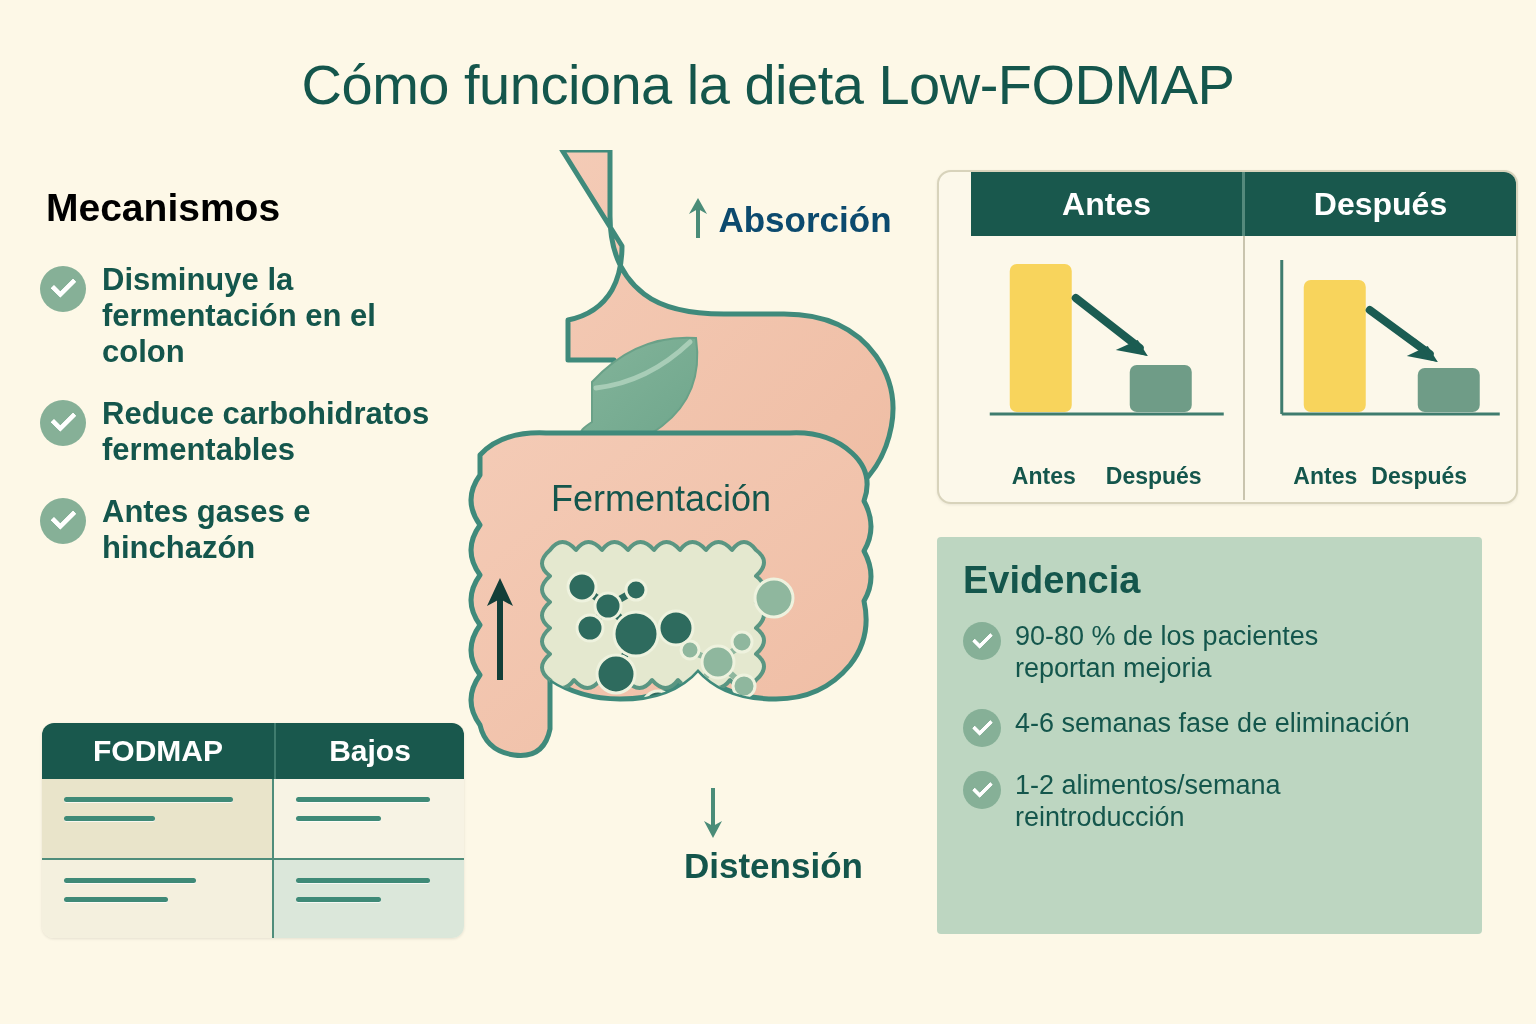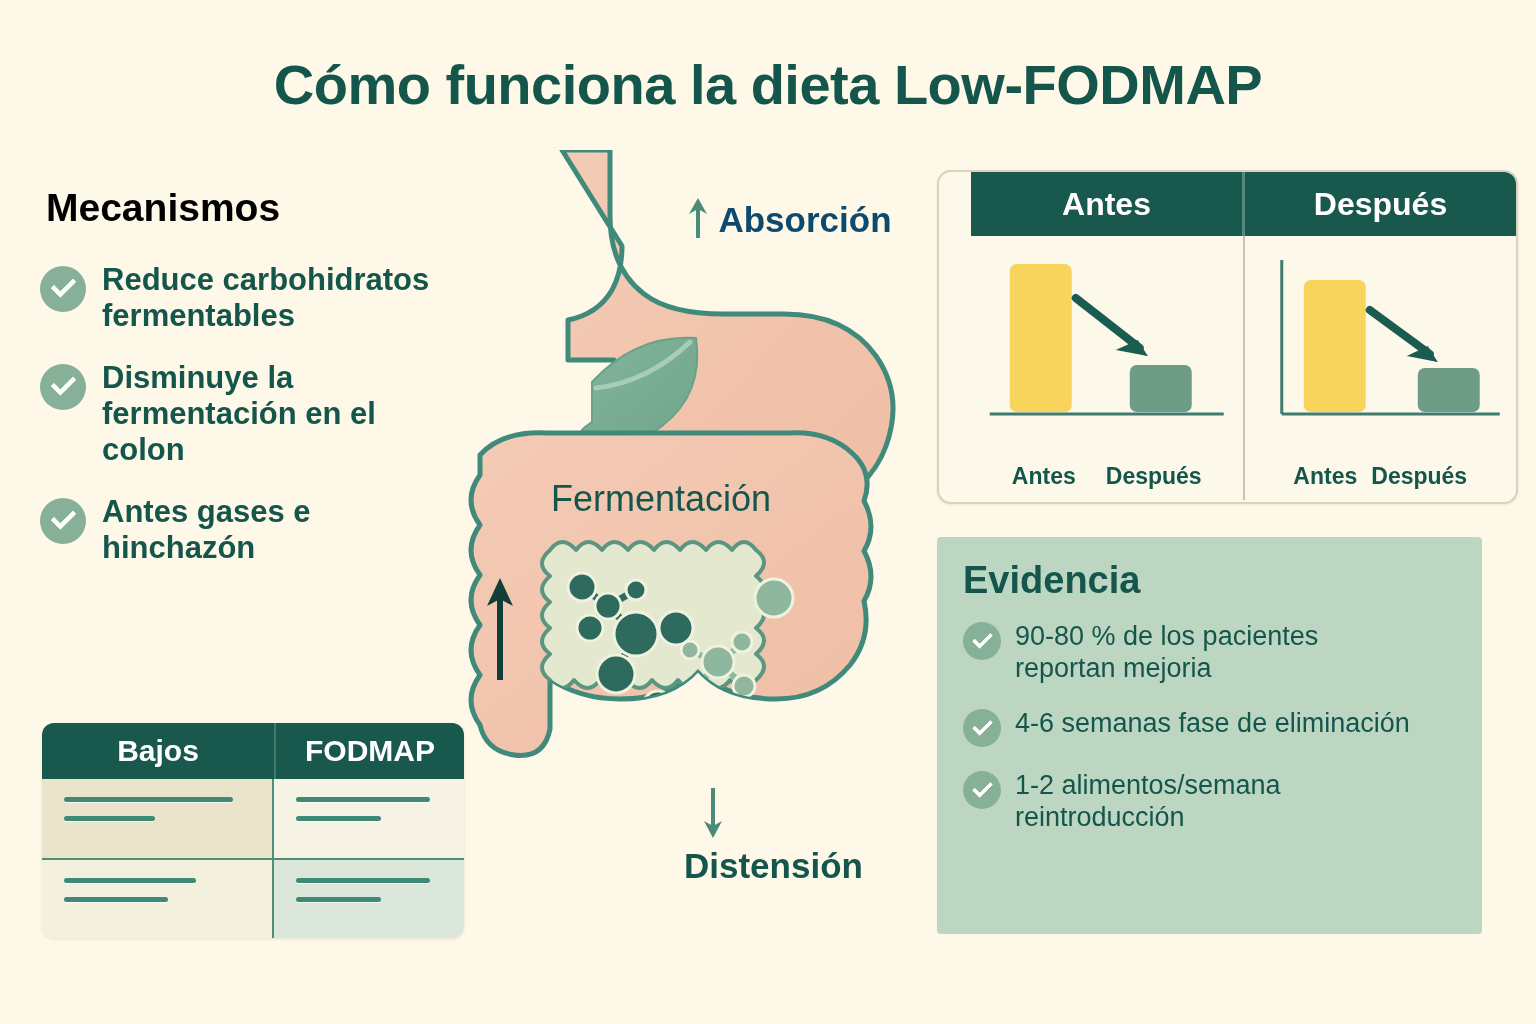--- a/index.html
+++ b/index.html
@@ -22,21 +22,21 @@
   }
 
   
   .title {
     position: absolute;
     left: 0;
     top: 52px;
     width: 1536px;
     text-align: center;
     font-size: 56px;
-    font-weight: bold;
+    font-weight: normal;
     color: #14564c;
     letter-spacing: -0.5px;
     white-space: nowrap;
   }
 
   
   .mech-heading {
     position: absolute;
     left: 46px;
     top: 186px;
@@ -276,36 +276,36 @@
 
 <div id="stage">
 
   <div class="title">Cómo funciona la dieta Low-FODMAP</div>
 
   <div class="mech-heading">Mecanismos</div>
 
   <div class="mech-list">
     <div class="mech-item">
       <span class="check-circle"></span>
-      <span class="mech-text">Reduce carbohidratos fermentables</span>
+      <span class="mech-text">Disminuye la fermentación en el colon</span>
     </div>
     <div class="mech-item">
       <span class="check-circle"></span>
-      <span class="mech-text">Disminuye la fermentación en el colon</span>
+      <span class="mech-text">Reduce carbohidratos fermentables</span>
     </div>
     <div class="mech-item">
       <span class="check-circle"></span>
       <span class="mech-text">Antes gases e hinchazón</span>
     </div>
   </div>
 
   <div class="fodmap-table">
     <div class="ft-head">
+      <div class="th">FODMAP</div>
       <div class="th">Bajos</div>
-      <div class="th">FODMAP</div>
     </div>
     <div class="ft-body">
       <div class="ft-row">
         <div class="ft-cell c-beige">
           <div class="ft-line" style="width:91%"></div>
           <div class="ft-line" style="width:49%"></div>
         </div>
         <div class="ft-cell c-cream">
           <div class="ft-line" style="width:92%"></div>
           <div class="ft-line" style="width:58%"></div>

